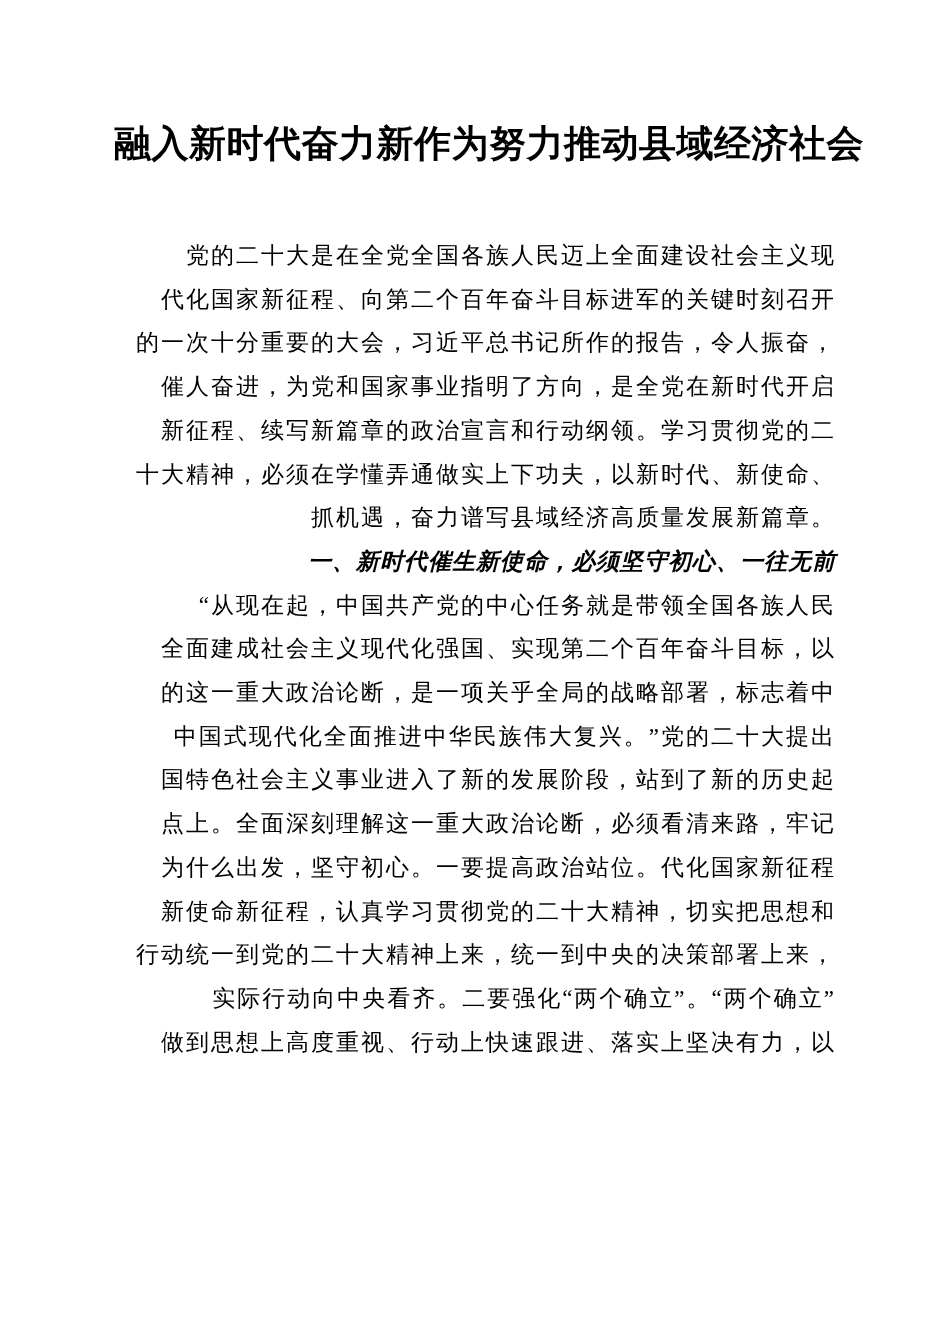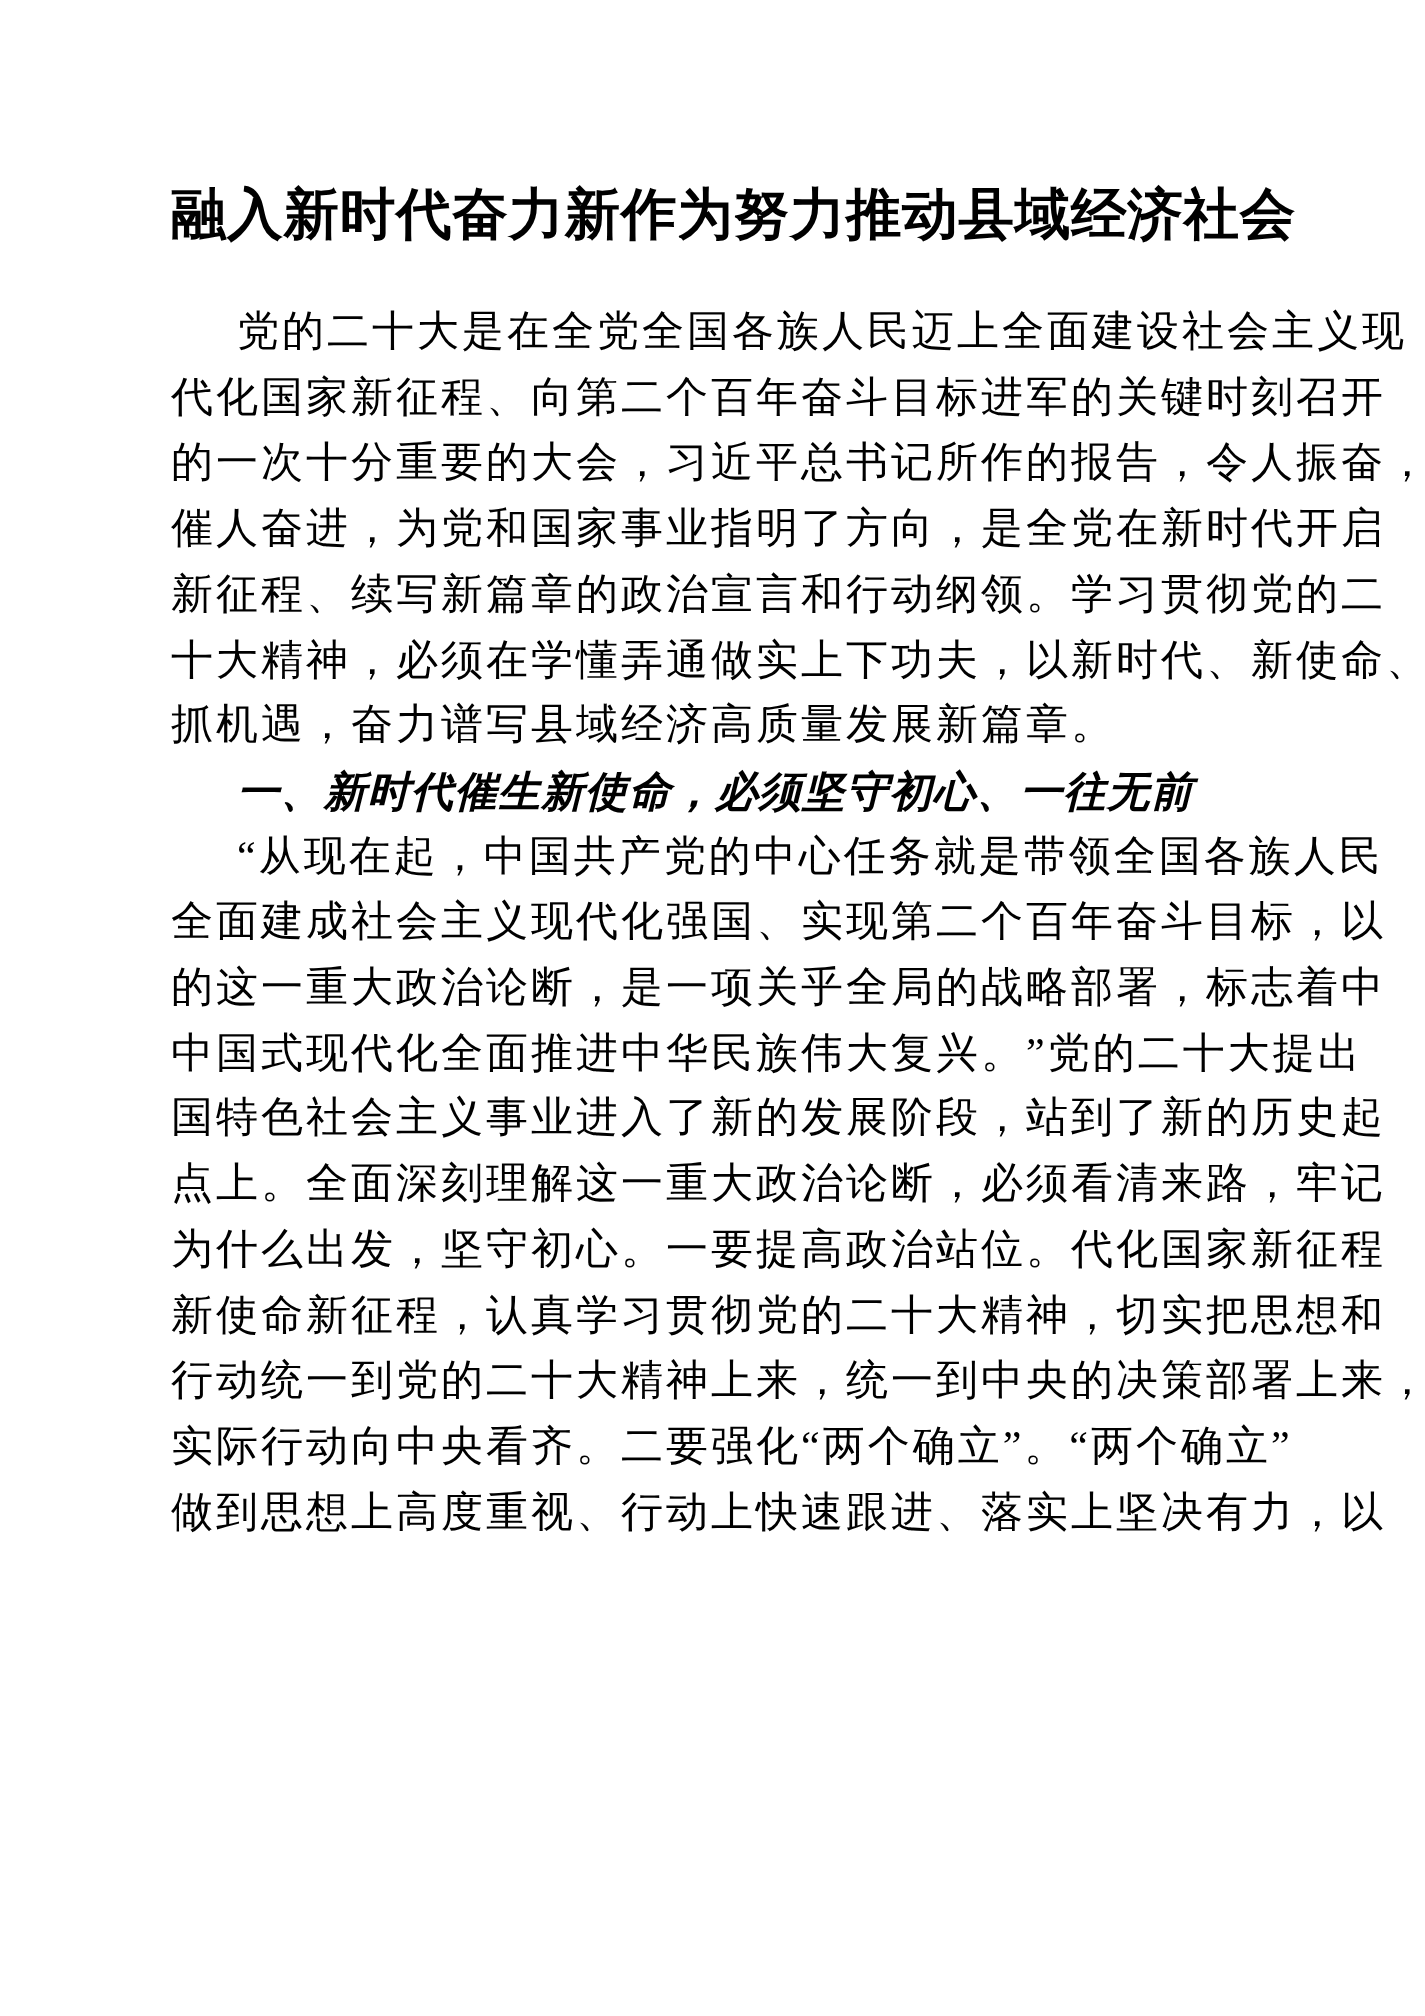--- a/index.html
+++ b/index.html
@@ -19,28 +19,29 @@
     margin-top:116px;
     text-align:center;
     font-weight:bold;
     font-size:37px;
     line-height:56px;
     letter-spacing:0.5px;
     white-space:nowrap;
     font-family:"Liberation Serif","DejaVu Serif",serif;
   }
   .doc-body{
-    margin-top:28px;
-    font-size:28px;
+    margin-top:62px;
+    font-size:23px;
     line-height:43.7px;
     letter-spacing:2px;
     white-space:nowrap;
   }
   .line{
     display:block;
+    text-align:right;
   }
   .line.indent{
     text-indent:44px;
   }
   .section-heading{
     font-weight:bold;
     font-family:"Liberation Sans","DejaVu Sans",sans-serif;
     letter-spacing:1px;
     font-style:italic;
   }

